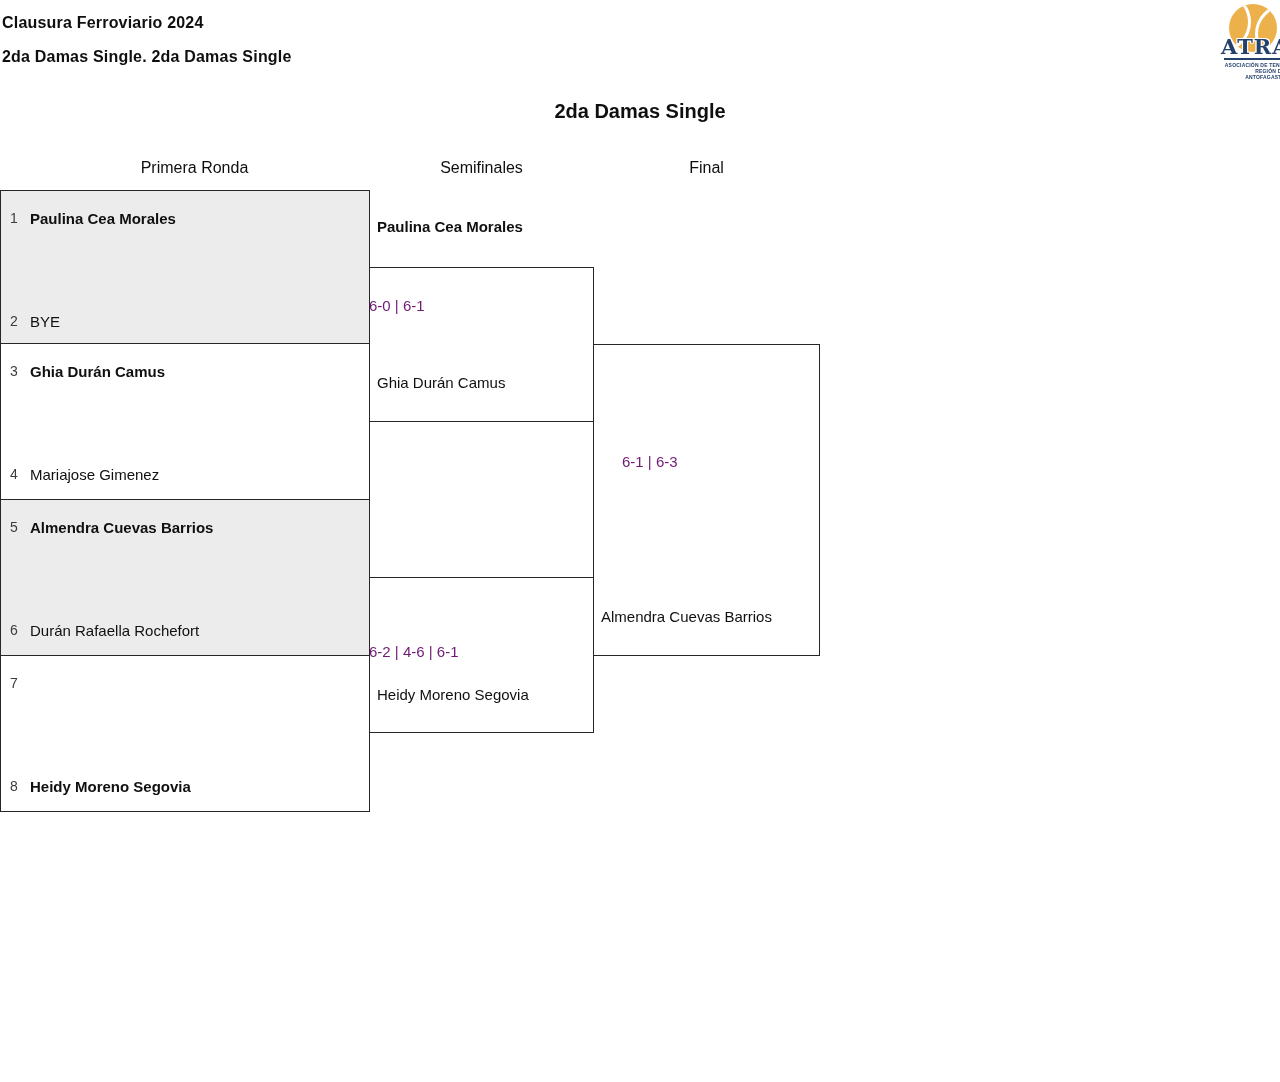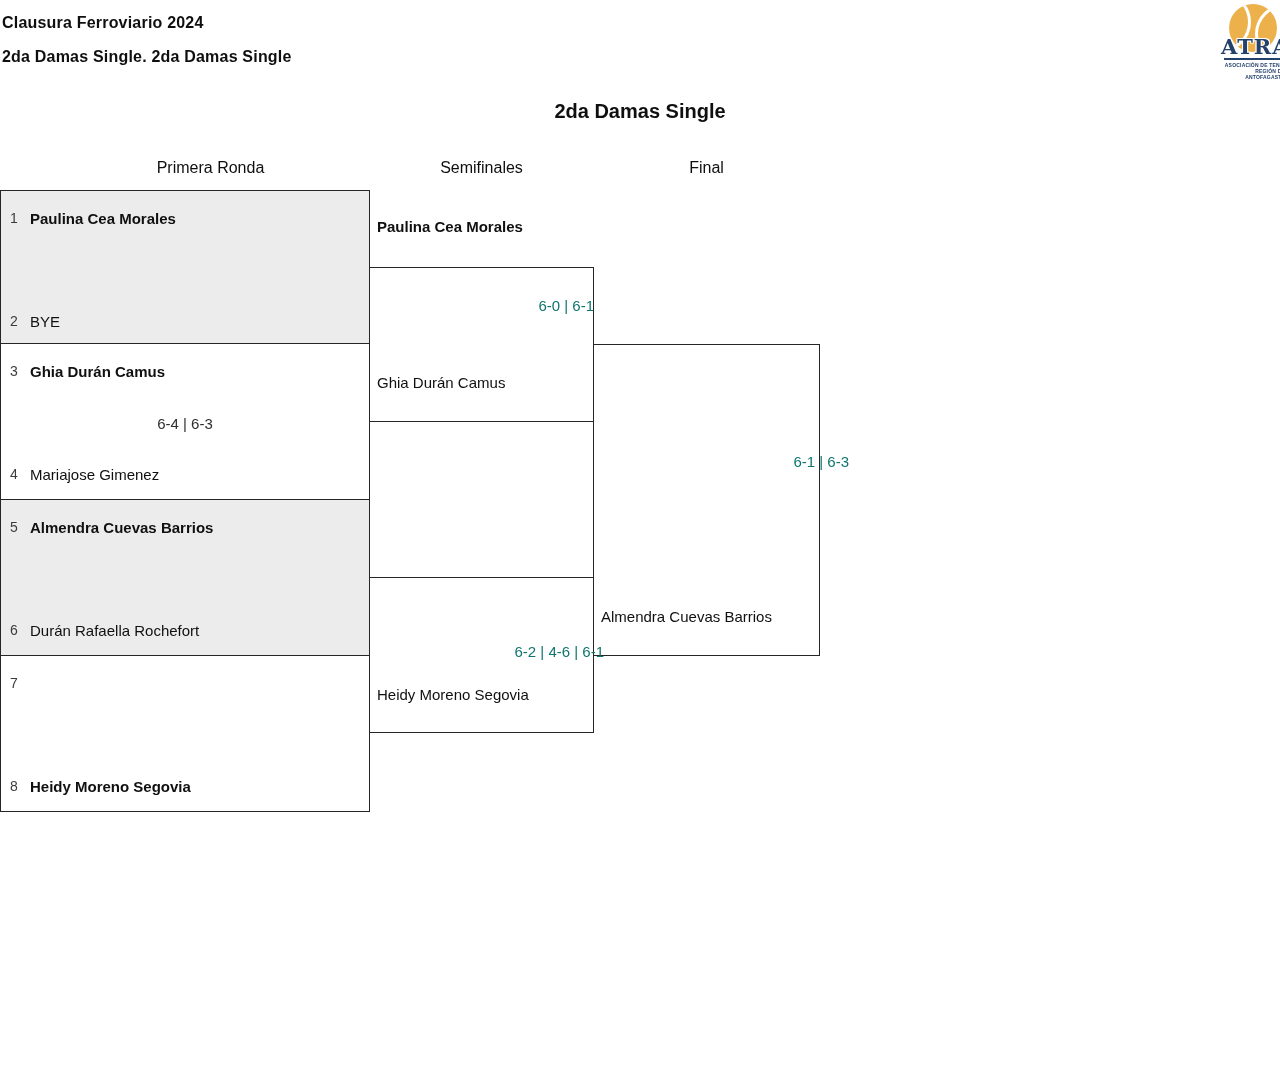--- a/index.html
+++ b/index.html
@@ -25,21 +25,21 @@
                   font-weight:700; font-size:21px; line-height:22px; color:#24416b; letter-spacing:1px;
                   text-shadow:-1px -1px 0 #fff, 1px -1px 0 #fff, -1px 1px 0 #fff, 1px 1px 0 #fff; }
   .logo-rule { height:2px; background:#24416b; margin:0 3px 2px 3px; }
   .logo-sub { font-size:5px; line-height:6px; font-weight:700; color:#24416b; letter-spacing:0.2px; }
 
   
   .bracket-title { position:absolute; left:0; top:100px; width:1280px; text-align:center;
                    font-size:20px; font-weight:700; color:#0f0f0f; }
   .col-header { position:absolute; top:157px; height:22px; line-height:22px; text-align:center;
                 font-size:16px; font-weight:500; color:#0f0f0f; }
-  .ch-r1 { left:16px; width:370px;padding-left:19px; }
+  .ch-r1 { left:0; width:370px;padding-left:19px; }
   .ch-sf { left:369px; width:225px; }
   .ch-f  { left:593px; width:227px; }
 
   
   .box { position:absolute; border:1px solid #262626; background:#ffffff; }
   .box.shade { background:#ececec; }
   .m1 { left:0; top:190px; width:370px; height:154px; }
   .m2 { left:0; top:343px; width:370px; height:157px; }
   .m3 { left:0; top:499px; width:370px; height:157px; }
   .m4 { left:0; top:655px; width:370px; height:157px; }
@@ -53,21 +53,21 @@
   .row.p1 { top:16px; }
   .row.sc { top:68px; justify-content:center; color:#2e2e2e; }
   .row.p2 { top:119px; }
   .seed { width:20px; flex:none; color:#3c3c3c; font-size:14px; }
   .pname { color:#101010; white-space:nowrap; }
   .bold { font-weight:700; }
 
   
   .float { position:absolute; height:22px; line-height:22px; font-size:15px; color:#101010;
            white-space:nowrap; }
-  .score-float { text-align:right; color:#0f766e; }
+  .score-float { text-align:left; color:#701a75; }
   .sf1-p1 { left:377px; top:216px; font-weight:700; }
   .sf1-sc { left:369px; top:295px; width:225px; }
   .sf1-p2 { left:377px; top:372px; }
   .sf2-p1 { left:377px; top:526px; }
   .sf2-sc { left:369px; top:641px; width:235px; }
   .sf2-p2 { left:377px; top:684px; }
   .fin-p1 { left:601px; top:294px; }
   .fin-sc { left:622px; top:451px; width:227px; }
   .fin-p2 { left:601px; top:606px; }
 </style>
@@ -108,21 +108,20 @@
       <span class="seed">2</span>
       <span class="pname">BYE</span>
     </div>
   </div>
 
   <div class="box m2">
     <div class="row p1">
       <span class="seed">3</span>
       <span class="pname bold">Ghia Durán Camus</span>
     </div>
-    <div class="row sc">6-4 | 6-3</div>
     <div class="row p2">
       <span class="seed">4</span>
       <span class="pname">Mariajose Gimenez</span>
     </div>
   </div>
 
   <div class="box m3 shade">
     <div class="row p1">
       <span class="seed">5</span>
       <span class="pname bold">Almendra Cuevas Barrios</span>

